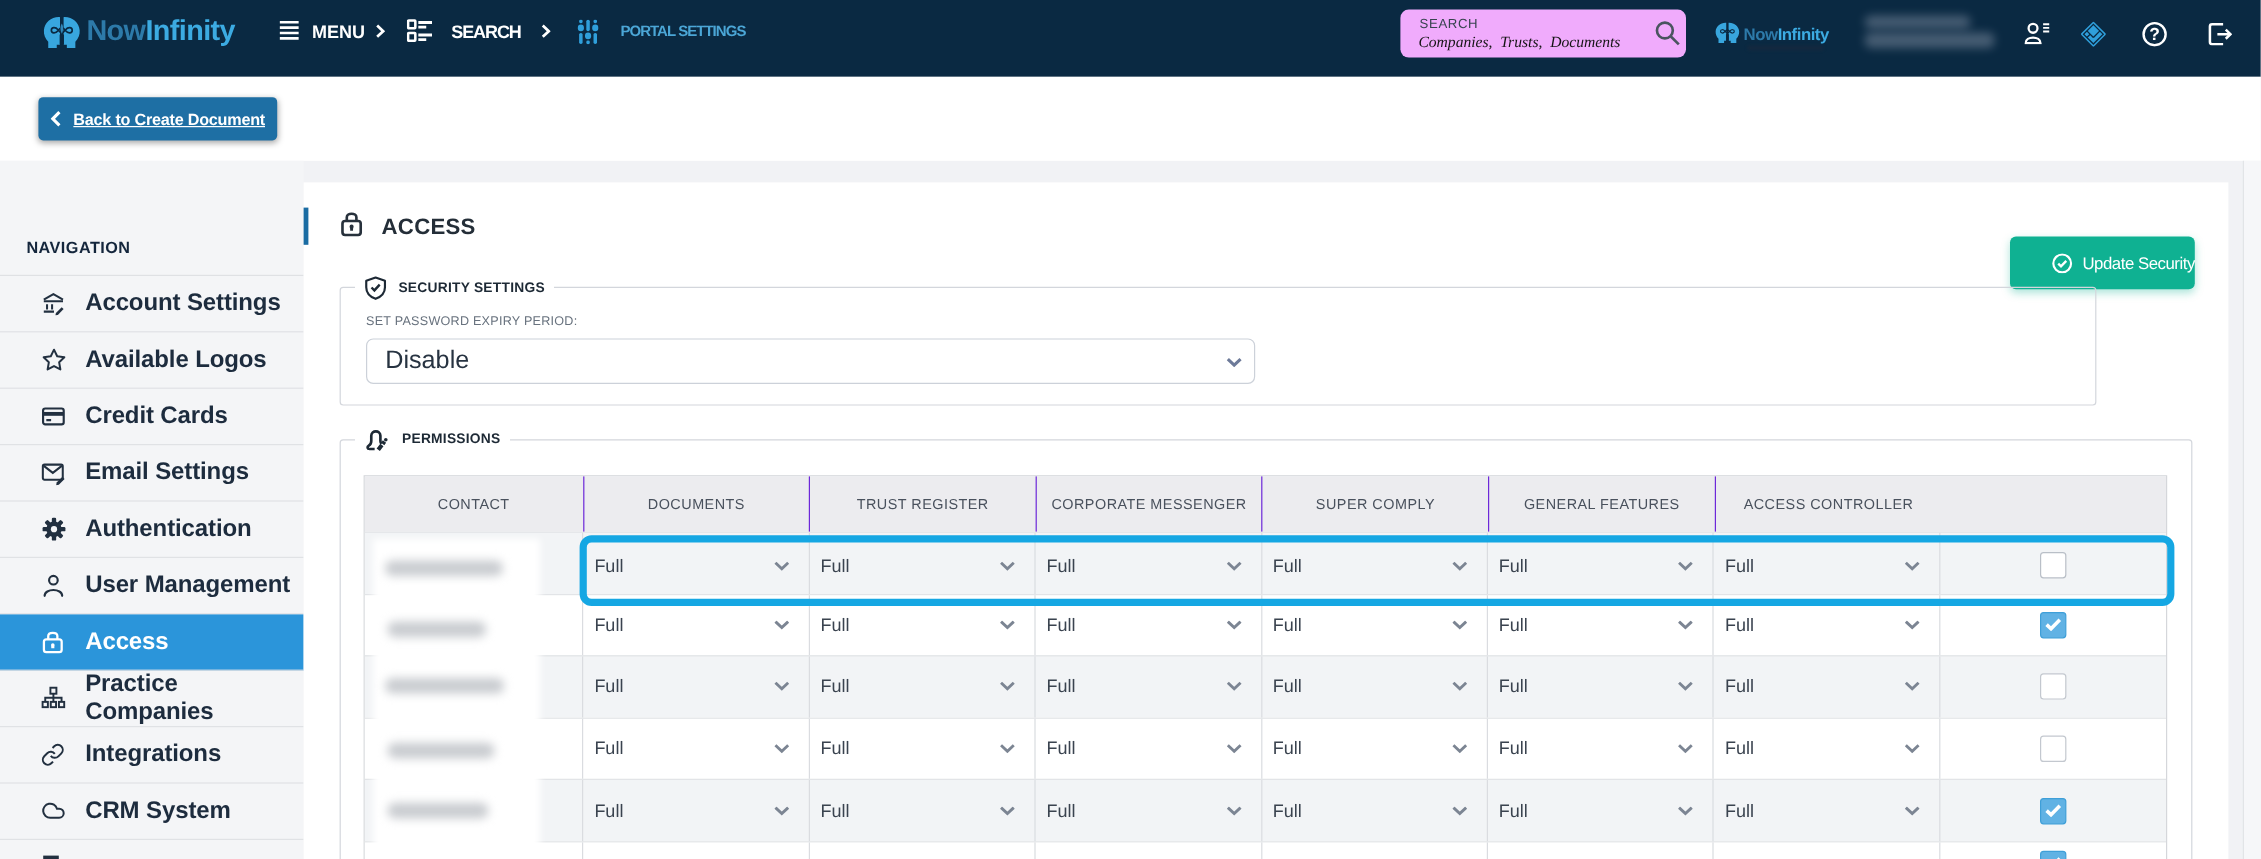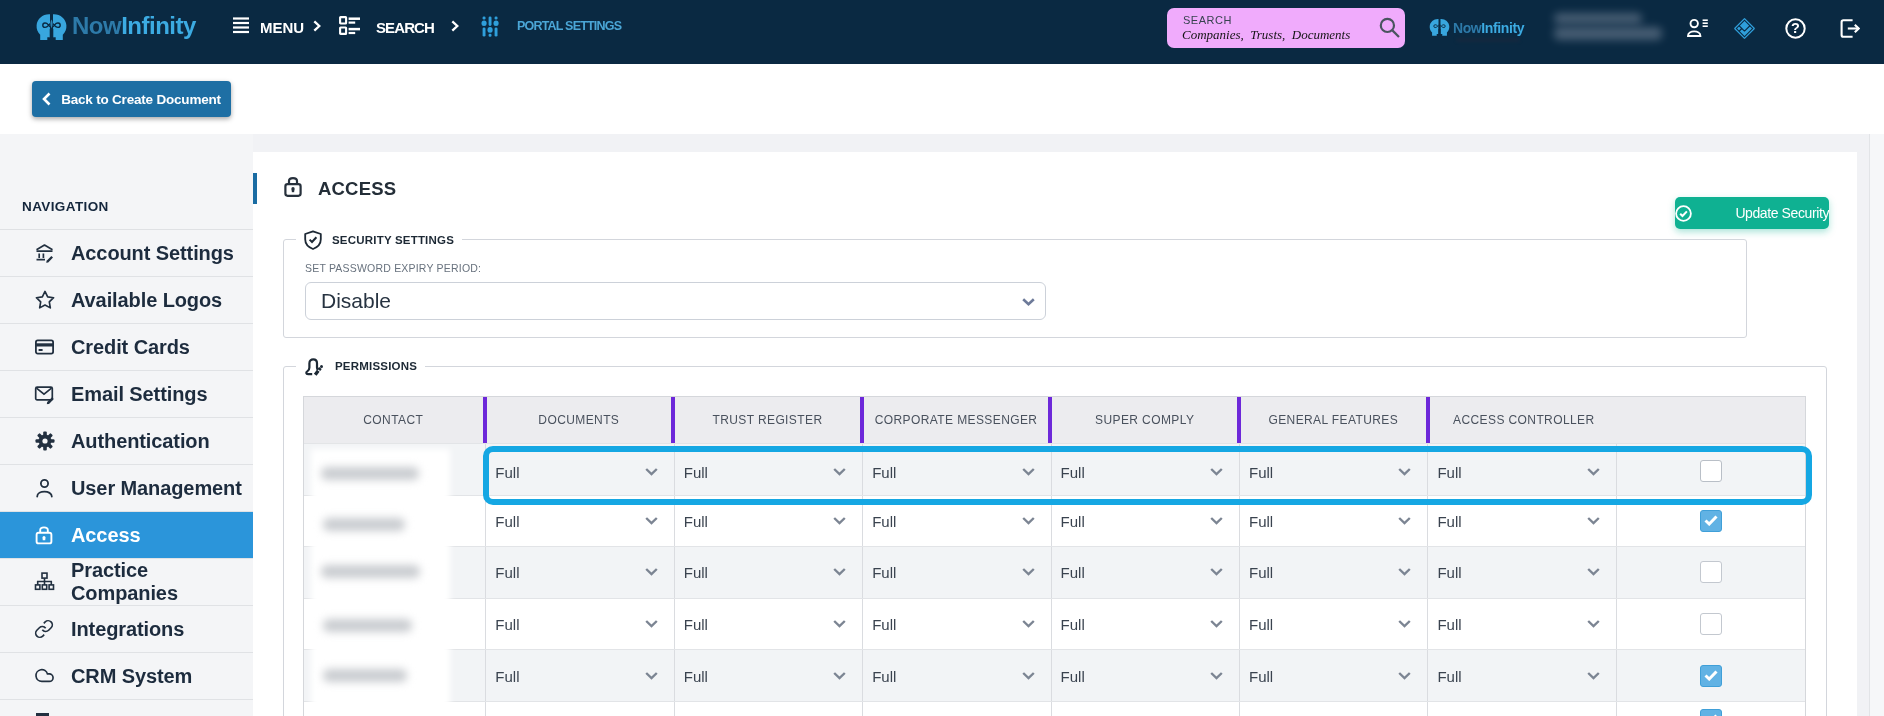--- a/index.html
+++ b/index.html
@@ -10,54 +10,54 @@
 
 #topbar { position:absolute; left:0; top:0; width:1884px; height:64px; background:#0a2942; }
 .crumb { color:#fff; font-size:15px; font-weight:bold; }
 #logo1 { position:absolute; left:34px; top:12px; }
 #logotext1 { position:absolute; left:72px; top:12px; font-size:24px; font-weight:600; letter-spacing:-0.5px; }
 .now { color:#2d7aa9; }
 .inf { color:#3cabe2; }
 
 
 #whiteband { position:absolute; left:0; top:64px; width:1884px; height:70px; background:#ffffff; }
-#backbtn { position:absolute; left:32px; top:81px; width:199px; height:36px; background:#1e6fa4; border-radius:4px; box-shadow:0 2px 5px rgba(0,0,0,.35); color:#fff; font-size:13.5px; font-weight:bold; display:flex; align-items:center; justify-content:center; letter-spacing:-0.2px; }
+#backbtn { position:absolute; left:32px; top:81px; width:199px; height:36px; background:#1e6fa4; border-radius:4px; box-shadow:0 2px 5px rgba(0,0,0,.35); color:#fff; font-size:13.5px; font-weight:bold; display:flex; align-items:center; justify-content:center; letter-spacing:-0.2px;text-decoration:underline; }
 
 
 #sidebar { position:absolute; left:0; top:134px; width:253px; height:582px; background:#f4f5f7; }
 #navhead { position:absolute; left:22px; top:199px; font-size:13.5px; font-weight:bold; color:#14263c; letter-spacing:0.4px; }
 .sitem { position:absolute; left:0; width:253px; height:47px; border-bottom:1px solid #e0e2e5; }
 .sitem .txt { position:absolute; left:71px; top:50%; transform:translateY(-50%); font-size:20px; font-weight:bold; color:#1d2c3e; letter-spacing:-0.1px; }
 .sitem .ico { position:absolute; left:34px; top:50%; transform:translateY(-50%); }
 .sitem.sel { background:#2b95da; }
 .sitem.sel .txt { color:#fff; }
 #sdivider { position:absolute; left:0; top:229px; width:253px; height:1px; background:#dfe1e4; }
 
 
 #panel { position:absolute; left:253px; top:152px; width:1604px; height:564px; background:#fff; }
 #bluebar { position:absolute; left:253px; top:173px; width:4px; height:31px; background:#1a6ca3; }
 #accesshead { position:absolute; left:318px; top:178px; font-size:18.5px; font-weight:bold; color:#242e38; letter-spacing:0.2px; }
-#updatebtn { position:absolute; left:1675px; top:197px; width:154px; height:32px; background:#0fb192; border-radius:5px; box-shadow:0 3px 7px rgba(15,177,146,.35); color:#fff; font-size:14.5px; display:flex; align-items:center; justify-content:space-between; }
+#updatebtn { position:absolute; left:1675px; top:197px; width:154px; height:44px; background:#0fb192; border-radius:5px; box-shadow:0 3px 7px rgba(15,177,146,.35); color:#fff; font-size:14.5px; display:flex; align-items:center; justify-content:flex-end; }
 #updatebtn span { margin-left:8px; letter-spacing:-0.4px; font-size:14px; }
 
 fieldset { position:absolute; border:1px solid #d3d6dc; border-radius:3px; background:transparent; }
 fieldset legend { margin-left:12px; padding:0 8px; display:flex; align-items:center; font-size:11.5px; font-weight:bold; color:#1d2935; letter-spacing:0.2px; }
 fieldset legend svg { margin-right:10px; }
 #fs1 { left:283px; top:229.5px; width:1464px; height:108px; }
 #fs2 { left:283px; top:355.5px; width:1544px; height:600px; }
 
 #expirylabel { position:absolute; left:305px; top:262px; font-size:10.5px; color:#68727e; letter-spacing:0.2px; }
 #selexpiry { position:absolute; left:305px; top:282px; width:741px; height:38px; border:1px solid #ccd1d9; border-radius:6px; background:#fff; }
 #selexpiry .val { position:absolute; left:15px; top:50%; transform:translateY(-50%); font-size:21px; color:#273341; }
 #selexpiry svg { position:absolute; right:10px; top:15px; }
 
 
 #ptable { position:absolute; left:303px; top:396px; width:1503px; border:1px solid #d5d7db; }
 .thead { display:flex; height:46px; background:#ececef; }
-.thead .th { display:flex; align-items:center; justify-content:center; font-size:12px; color:#49515d; letter-spacing:0.4px; border-right:4px solid #6d28d9; }
+.thead .th { display:flex; align-items:center; justify-content:center; font-size:12px; color:#49515d; letter-spacing:0.4px; border-right:1px solid #6d28d9; }
 .thead .th:last-child { border-right:none; }
 .trow { display:flex; height:51.6px; border-top:1px solid #e2e4e7; }
 .trow.odd { background:#f2f4f6; }
 .trow.even { background:#ffffff; }
 .td { position:relative; border-right:1px solid #dadce0; }
 .td:last-child { border-right:none; }
 .td .full { position:absolute; left:9px; top:50%; transform:translateY(-50%); font-size:15px; color:#3a434f; }
 .td .chev { position:absolute; right:16px; top:50%; transform:translateY(-50%); }
 .trow.r1 .full, .trow.r1 .chev { margin-top:3px; }
 .trow.r1 .cbx { margin-top:2px; }

